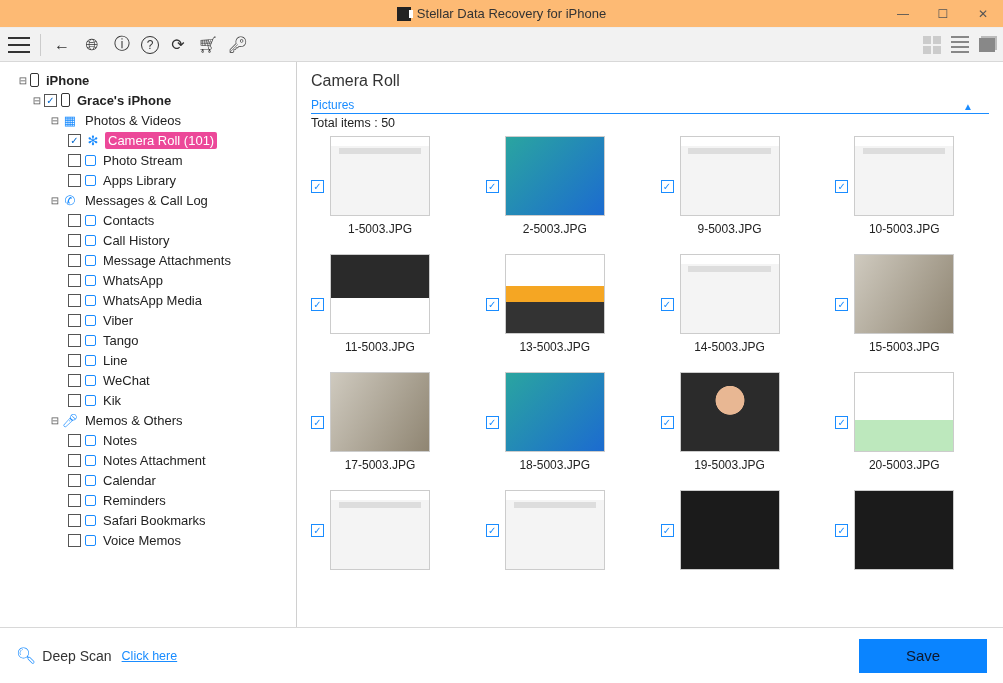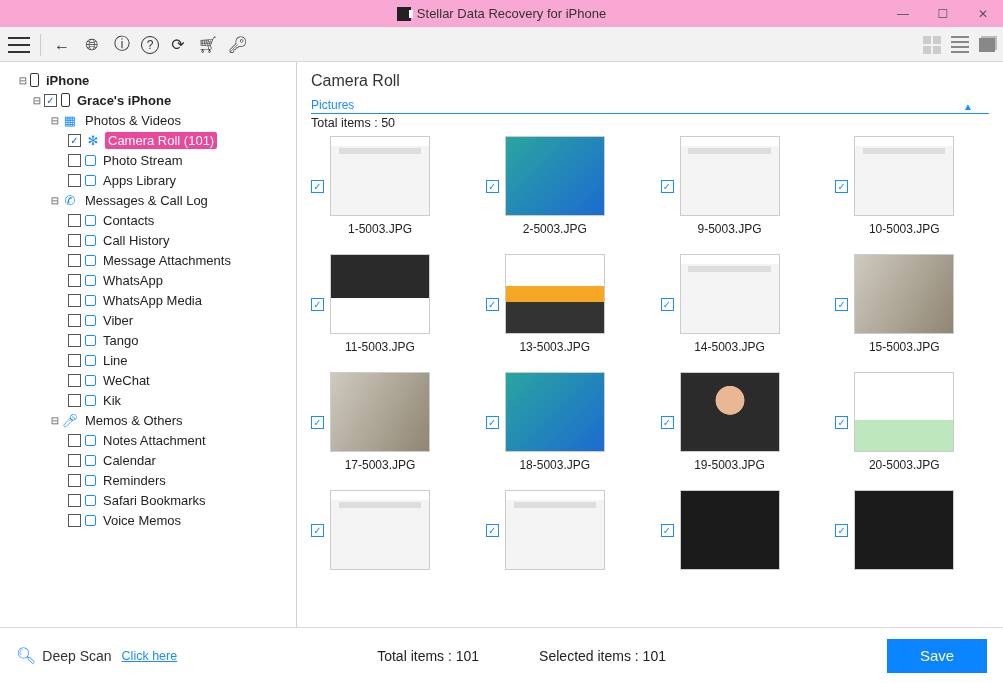--- a/index.html
+++ b/index.html
@@ -1,18 +1,18 @@
 <!DOCTYPE html>
 <html><head>
 <meta charset="utf-8">
 <style>
 * { box-sizing: border-box; margin: 0; padding: 0; font-family: "Segoe UI", Arial, sans-serif; }
 body { width: 1003px; height: 683px; background: #fff; overflow: hidden; display: flex; flex-direction: column; }
 
-.title-bar { height: 28px; display: flex; align-items: center; justify-content: center; position: relative; background: #f9a8d4; border-bottom: 1px solid #eee; }
+.title-bar { height: 28px; display: flex; align-items: center; justify-content: center; position: relative; background: #fdba74; border-bottom: 1px solid #eee; }
 .title-text { font-size: 13px; color: #333; }
 .title-logo { width: 14px; height: 14px; background: #222; margin-right: 6px; display: inline-block; position: relative; }
 .title-logo::after { content: ''; position: absolute; right: -2px; top: 3px; width: 4px; height: 8px; background: #fff; }
 .win-controls { position: absolute; right: 0; top: 0; display: flex; }
 .win-btn { width: 40px; height: 28px; display: flex; align-items: center; justify-content: center; font-size: 12px; color: #555; cursor: pointer; }
 
 .toolbar { height: 34px; background: #f2f2f2; border-bottom: 1px solid #d8d8d8; display: flex; align-items: center; padding: 0 8px; }
 .tool-left { display: flex; align-items: center; gap: 8px; }
 .tool-right { margin-left: auto; display: flex; gap: 4px; align-items: center;}
 .tool-icon { width: 22px; height: 22px; display: flex; align-items: center; justify-content: center; font-size: 16px; color: #333; cursor: pointer; border-radius:3px;}
@@ -69,21 +69,21 @@
 
 .thumb-area::-webkit-scrollbar{width:14px;}
 .thumb-area::-webkit-scrollbar-thumb{background:#c8c8c8;}
 .thumb-area::-webkit-scrollbar-track{background:#f0f0f0;}
 
 .footer { height:56px; border-top:1px solid #d8d8d8; display:flex; align-items:center; padding:0 16px; font-size:14px;}
 .deep-icon{color:#1a8cff; font-size:16px; margin-right:6px;}
 .deep-label{color:#333; margin-right:10px;}
 .deep-link{color:#1a8cff; text-decoration:underline; font-size:12.5px; cursor:pointer;text-align:center;}
 .f-stats{margin-left:200px; display:flex; gap:60px; color:#222;}
-.save-btn{margin-left:auto; background:#0a84ff; color:#ffffff; border:none; width:100px; height:34px; font-size:15px; cursor:pointer;}
+.save-btn{margin-left:auto; background:#0a84ff; color:#0f172a; border:none; width:128px; height:34px; font-size:15px; cursor:pointer;}
 </style>
 </head>
 <body>
 
 <div class="title-bar">
   <span class="title-logo"></span>
   <span class="title-text">Stellar Data Recovery for iPhone</span>
   <div class="win-controls">
     <div class="win-btn">—</div>
     <div class="win-btn">☐</div>
@@ -207,20 +207,25 @@
       </div>
     <div class="tree-node ind-3">
       <span class="toggle">⊟</span>
       <span class="node-icon ni-cat">🎤︎</span>
       <span class="node-label">Memos &amp; Others</span>
     </div>
     <div id="memo-children">
         <div class="tree-node ind-4">
           <span class="cb"></span>
           <span class="node-icon ni-item"></span>
+          <span class="node-label">Notes</span>
+        </div>
+        <div class="tree-node ind-4">
+          <span class="cb"></span>
+          <span class="node-icon ni-item"></span>
           <span class="node-label">Notes Attachment</span>
         </div>
         <div class="tree-node ind-4">
           <span class="cb"></span>
           <span class="node-icon ni-item"></span>
           <span class="node-label">Calendar</span>
         </div>
         <div class="tree-node ind-4">
           <span class="cb"></span>
           <span class="node-icon ni-item"></span>
@@ -358,18 +363,14 @@
           </div>
         </div>
     </div>
   </div>
 </div>
 
 <div class="footer">
   <span class="deep-icon">🔍︎</span>
   <span class="deep-label">Deep Scan</span>
   <span class="deep-link">Click here</span>
-  <div class="f-stats">
-    <span>Total items : 101</span>
-    <span>Selected items : 101</span>
-  </div>
   <button class="save-btn">Save</button>
 </div>
 
 </body></html>

